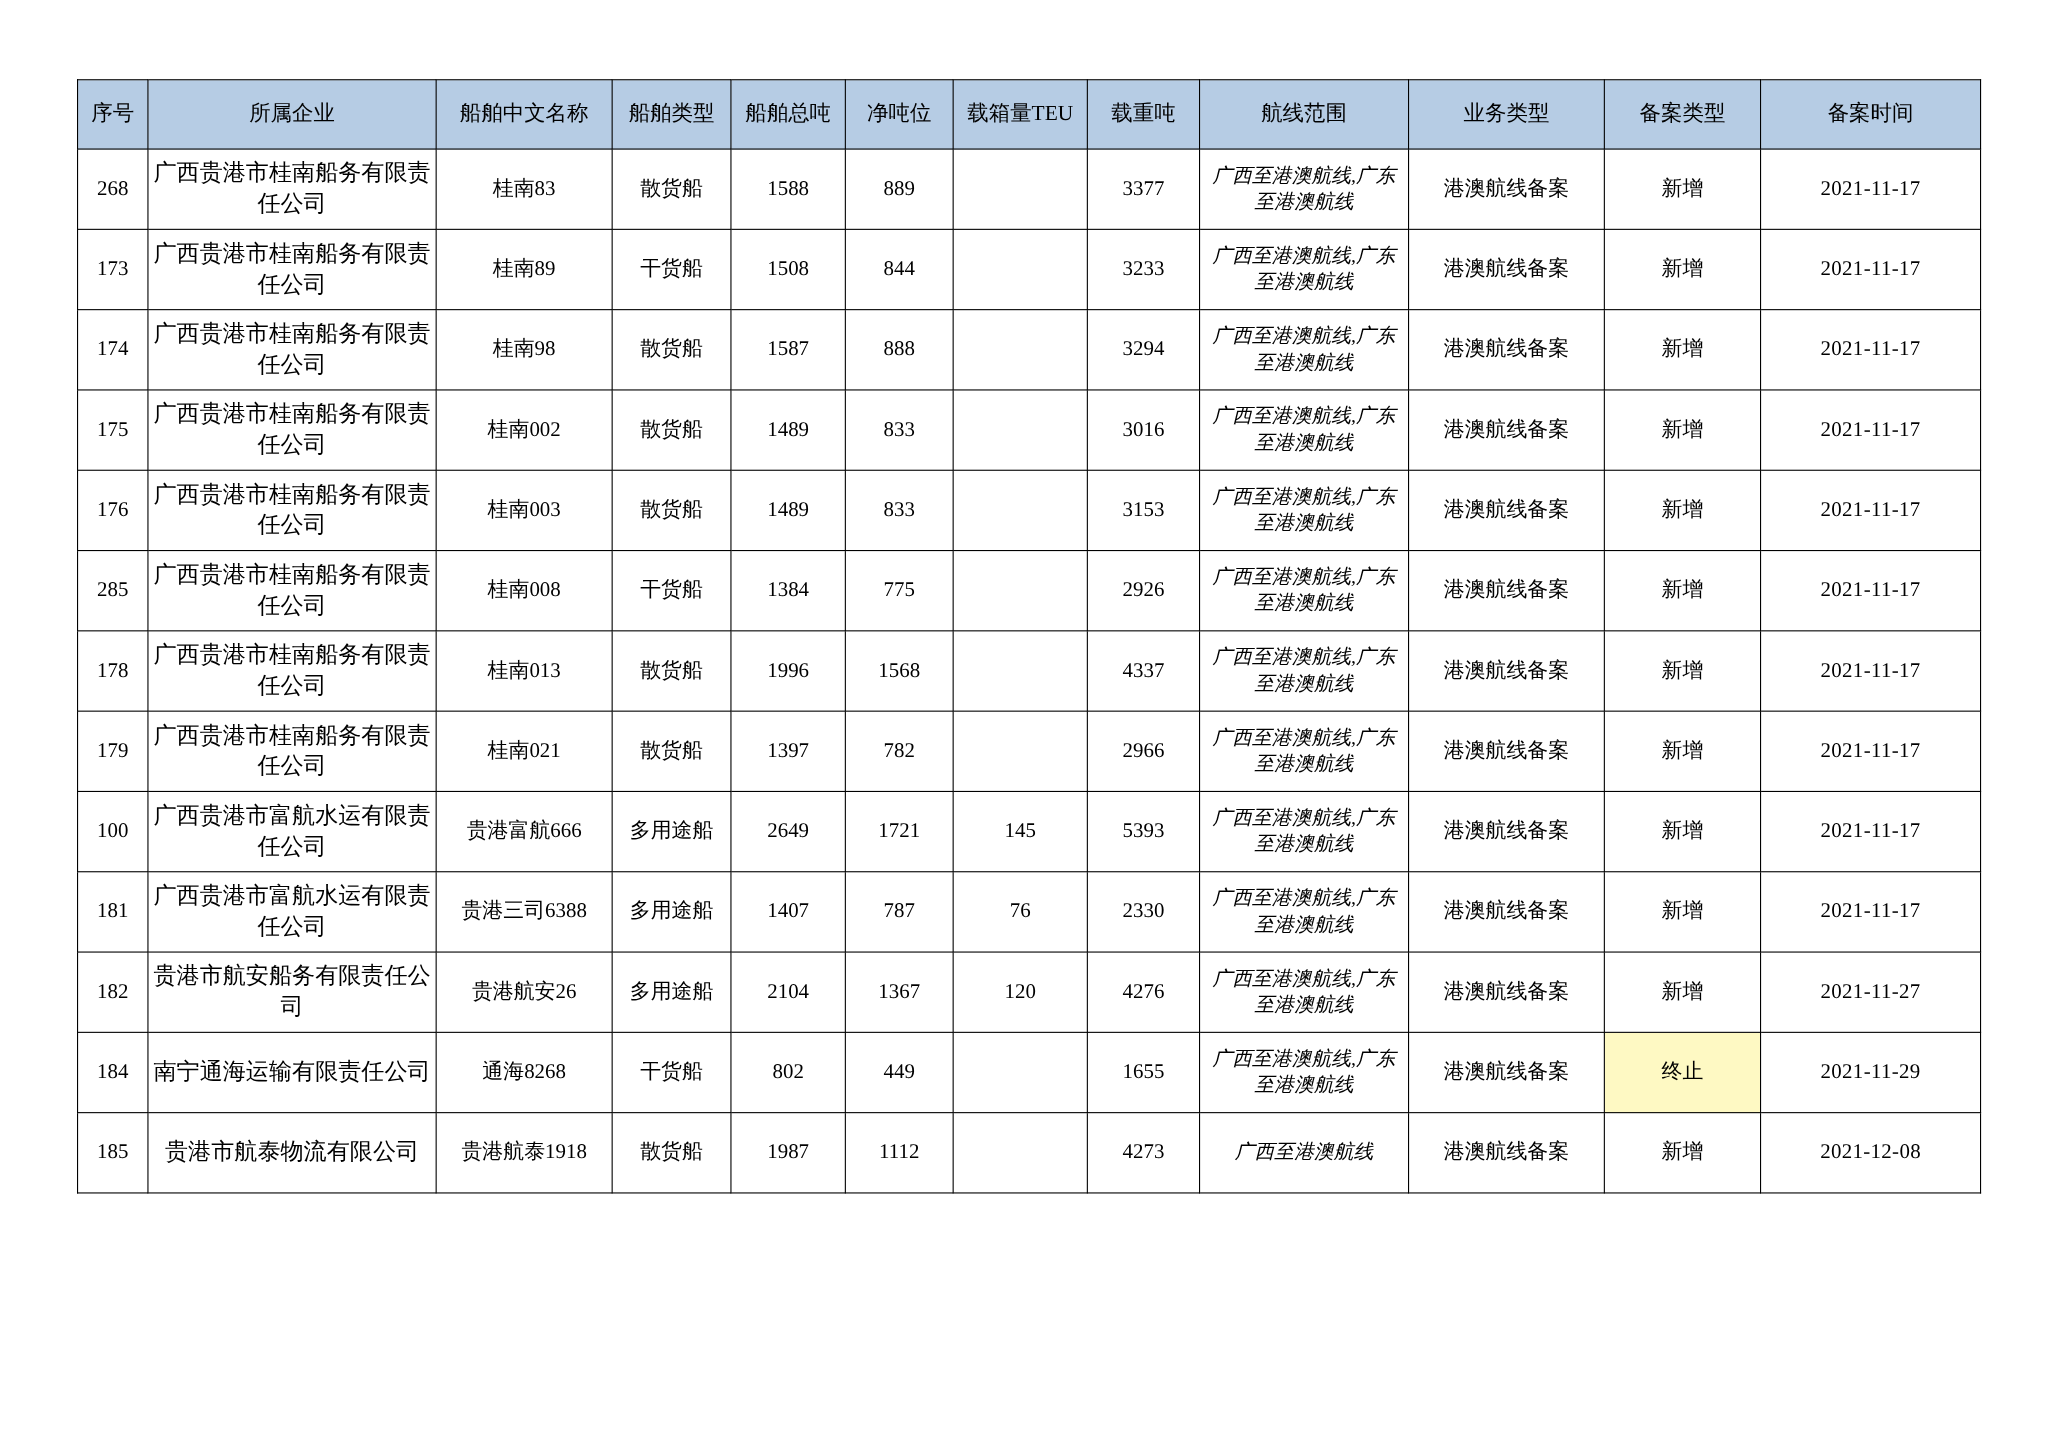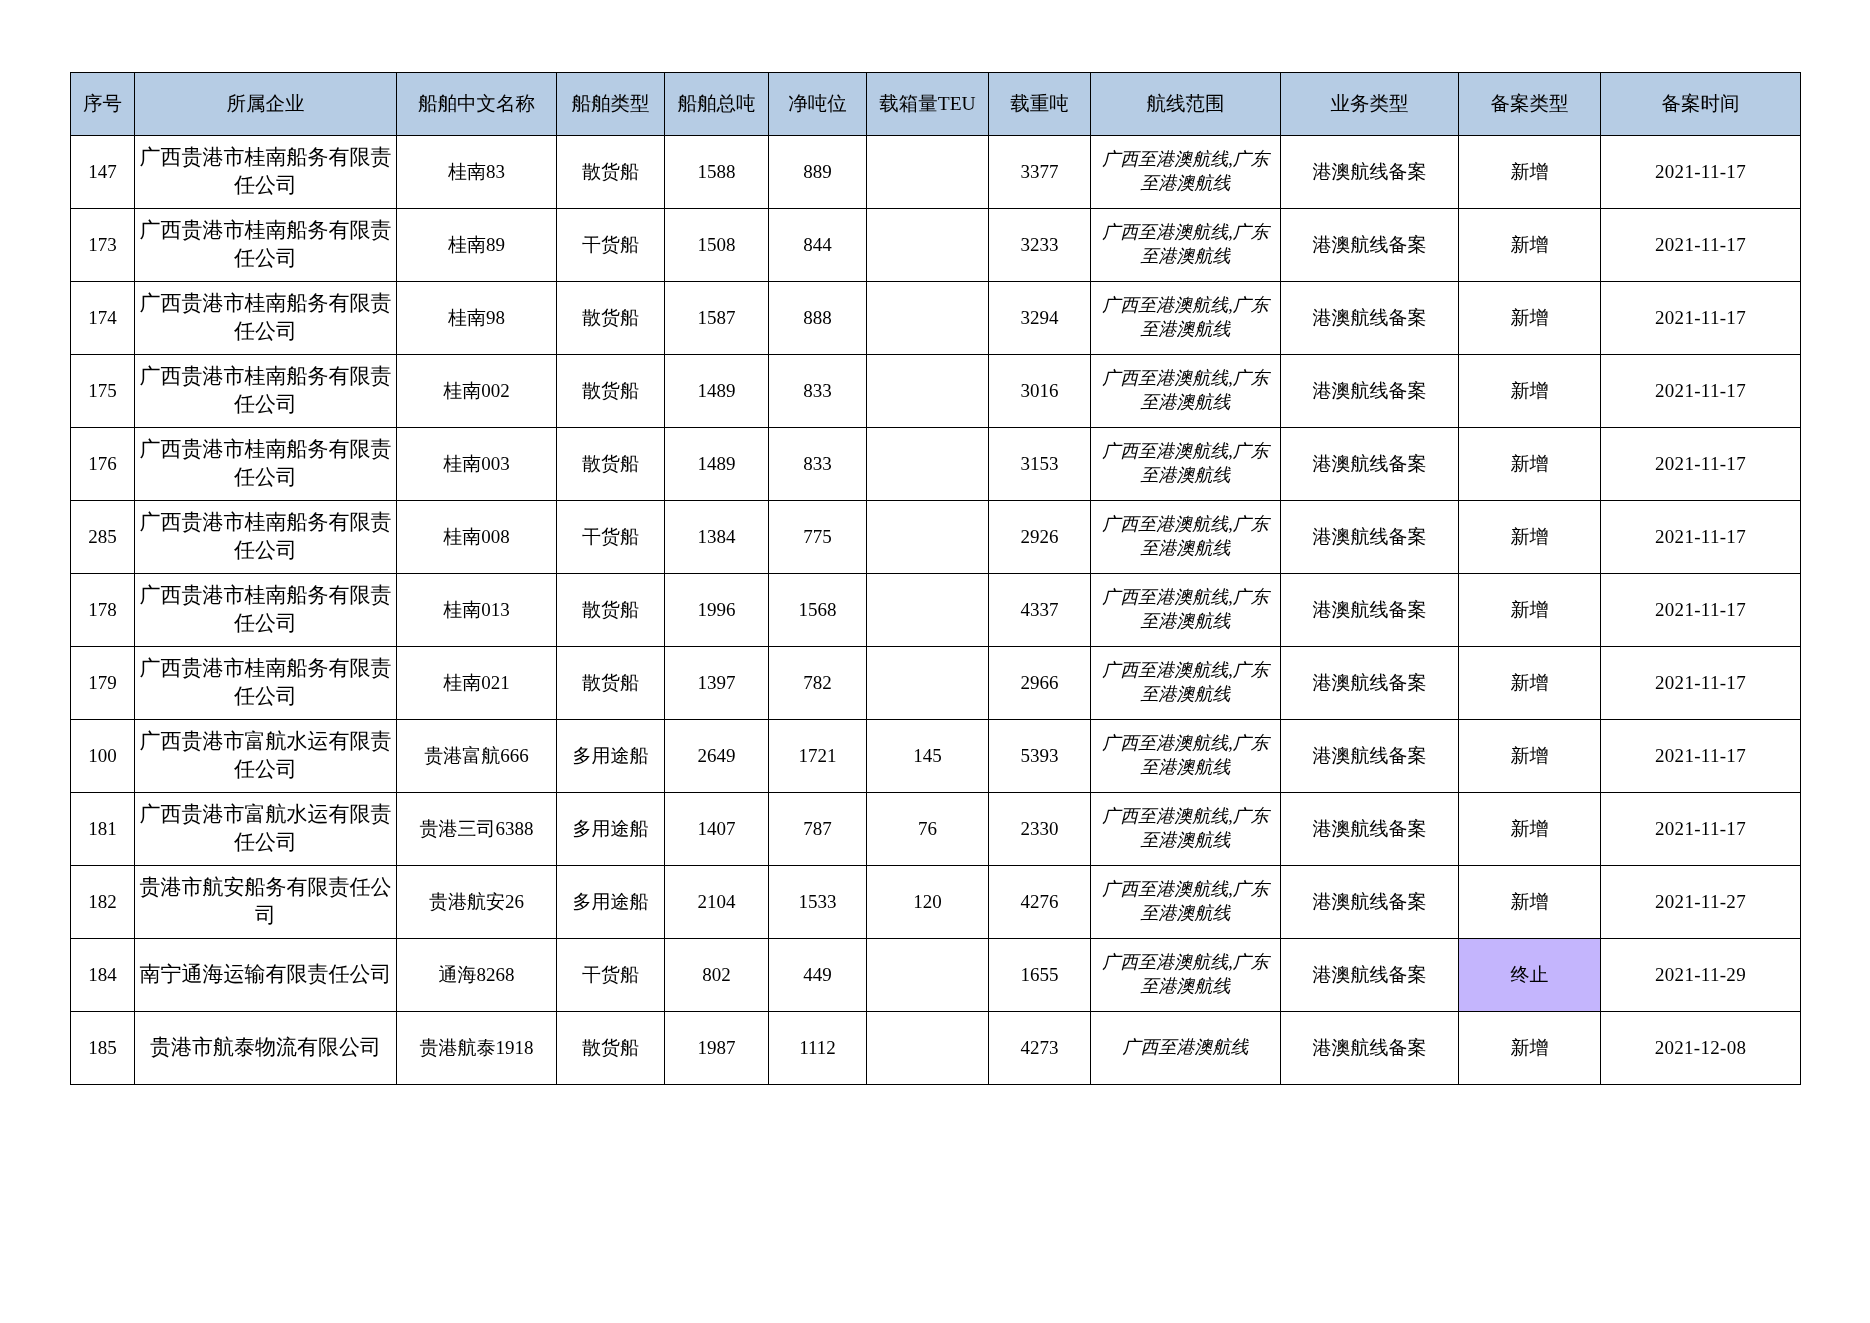--- a/index.html
+++ b/index.html
@@ -112,21 +112,21 @@
         <th>载箱量TEU</th>
         <th>载重吨</th>
         <th>航线范围</th>
         <th>业务类型</th>
         <th>备案类型</th>
         <th>备案时间</th>
       </tr>
     </thead>
     <tbody id="table-body">
         <tr>
-          <td class="num-cell">147</td>
+          <td class="num-cell">268</td>
           <td class="company-cell">广西贵港市桂南船务有限责任公司</td>
           <td>桂南83</td>
           <td>散货船</td>
           <td class="num-cell">1588</td>
           <td class="num-cell">889</td>
           <td class="num-cell"></td>
           <td class="num-cell">3377</td>
           <td class="route-cell">广西至港澳航线,广东至港澳航线</td>
           <td>港澳航线备案</td>
           <td>新增</td>
@@ -257,40 +257,40 @@
           <td>港澳航线备案</td>
           <td>新增</td>
           <td class="date-cell">2021-11-17</td>
         </tr>
         <tr>
           <td class="num-cell">182</td>
           <td class="company-cell">贵港市航安船务有限责任公司</td>
           <td>贵港航安26</td>
           <td>多用途船</td>
           <td class="num-cell">2104</td>
-          <td class="num-cell">1533</td>
+          <td class="num-cell">1367</td>
           <td class="num-cell">120</td>
           <td class="num-cell">4276</td>
           <td class="route-cell">广西至港澳航线,广东至港澳航线</td>
           <td>港澳航线备案</td>
           <td>新增</td>
           <td class="date-cell">2021-11-27</td>
         </tr>
         <tr>
           <td class="num-cell">184</td>
           <td class="company-cell">南宁通海运输有限责任公司</td>
           <td>通海8268</td>
           <td>干货船</td>
           <td class="num-cell">802</td>
           <td class="num-cell">449</td>
           <td class="num-cell"></td>
           <td class="num-cell">1655</td>
           <td class="route-cell">广西至港澳航线,广东至港澳航线</td>
           <td>港澳航线备案</td>
-          <td class="highlight" style="background: #c4b5fd;">终止</td>
+          <td class="highlight" style="background: #fef9c3;">终止</td>
           <td class="date-cell">2021-11-29</td>
         </tr>
         <tr>
           <td class="num-cell">185</td>
           <td class="company-cell">贵港市航泰物流有限公司</td>
           <td>贵港航泰1918</td>
           <td>散货船</td>
           <td class="num-cell">1987</td>
           <td class="num-cell">1112</td>
           <td class="num-cell"></td>

